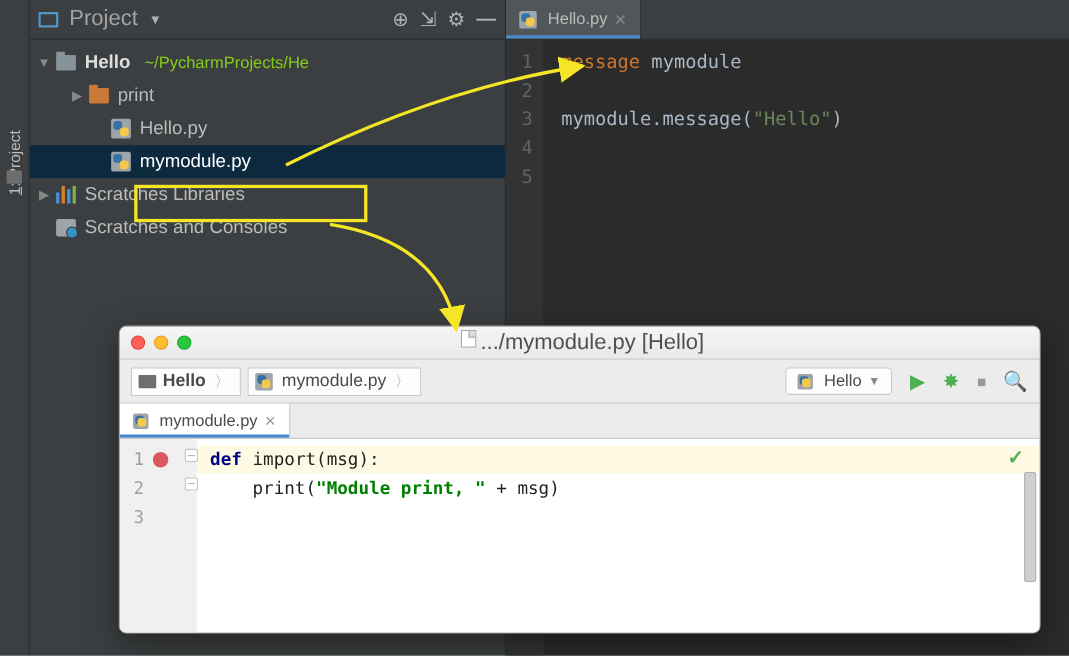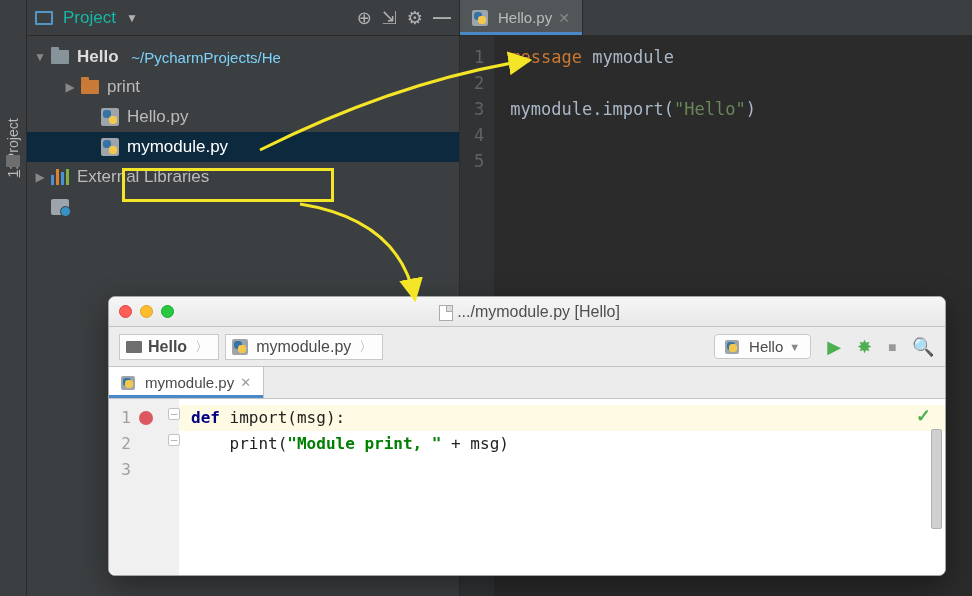--- a/index.html
+++ b/index.html
@@ -60,22 +60,22 @@
     align-items: center;
     padding: 0 8px;
     gap: 10px;
   }
   .project-toolbar .proj-icon {
     width: 18px; height: 14px;
     border: 2px solid #5395C4;
     border-radius: 1px;
   }
   .project-toolbar .title {
-    color: #14b8a6;
-    font-size: 17px;
+    color: #a3a3a3;
+    font-size: 20px;
   }
   .project-toolbar .chev {
     color: #AFB1B3;
     font-size: 12px;
   }
   .project-toolbar .spacer { flex: 1; }
   .project-toolbar .ico {
     color: #AFB1B3;
     font-size: 18px;
     cursor: pointer;
@@ -152,21 +152,21 @@
   .scratch-icon{
     width:18px;height:16px;background:#9DA4AB;border-radius:2px;
     margin-right:4px;position:relative;
   }
   .scratch-icon::after{
     content:"";position:absolute;bottom:-2px;right:-2px;
     width:9px;height:9px;border-radius:50%;
     background:#3592C4;border:1px solid #3C3F41;
   }
   .bold { font-weight:bold; color:#DDD; }
-  .path-grey { color:#7dd3fc; font-size:15px; }
+  .path-grey { color:#84cc16; font-size:15px; }
   .highlight-box {
     position: absolute;
     border: 3px solid #F4E626;
     pointer-events: none;
   }
   
   .editor-area {
     flex: 1;
     display: flex;
     flex-direction: column;
@@ -234,22 +234,22 @@
     display:flex;align-items:center;
     padding:0 10px;
     gap:8px;
   }
   .traffic-dots{display:flex;gap:8px;}
   .dot{width:13px;height:13px;border-radius:50%;}
   .dot.red{background:#FF5F57;border:1px solid #E24238;}
   .dot.yellow{background:#FFBD2E;border:1px solid #DFA023;}
   .dot.green{background:#28C840;border:1px solid #17A92C;}
   .mac-title {
-    flex:1;text-align:center;color:#4F4F4F;font-size:16px;
-    display:flex;align-items:flex-end;justify-content:center;gap:4px;
+    flex:1;text-align:center;color:#4F4F4F;font-size:20px;
+    display:flex;align-items:flex-start;justify-content:center;gap:4px;
   }
   .nav-bar {
     height:40px;
     background:#ECECEC;
     border-bottom:1px solid #C3C3C3;
     display:flex;align-items:center;
     padding:0 10px;
     gap:6px;
     color:#4A4A4A;
     font-size:16px;
@@ -387,25 +387,26 @@
         <span>mymodule.py</span>
       </div>
       <div class="tree-item">
         <span class="arrow">▶</span>
         <span class="lib-icon">
             <span></span>
             <span></span>
             <span></span>
             <span></span>
           </span>
-        <span>External Libraries</span>
+        <span>Scratches Libraries</span>
       </div>
       <div class="tree-item">
         <span class="arrow"></span>
         <span class="scratch-icon"></span>
+        <span>Scratches and Consoles</span>
       </div>
     </div>
   </div>
 
   <div class="editor-area">
     <div class="editor-tabs">
       <div class="editor-tab tab-border-active">
         <span class="py-icon" style="width:16px;height:16px;"></span>
         <span>Hello.py</span>
         <span class="close">✕</span>
@@ -414,21 +415,21 @@
     <div class="code-area">
       <div class="gutter">
         <div>1</div>
         <div>2</div>
         <div>3</div>
         <div>4</div>
         <div>5</div>
       </div>
       <div class="code"><span class="kw">message</span> <span class="ident">mymodule</span>
 
-<span class="ident">mymodule</span><span class="func">.import(</span><span class="str">"Hello"</span><span class="func">)</span>
+<span class="ident">mymodule</span><span class="func">.message(</span><span class="str">"Hello"</span><span class="func">)</span>
 </div>
     </div>
   </div>
 
 </div>
 
 <div class="highlight-box" style="left:122px;top:168px;width:212px;height:34px;"></div>
 
 <div class="float-window">
   <div class="mac-titlebar">

